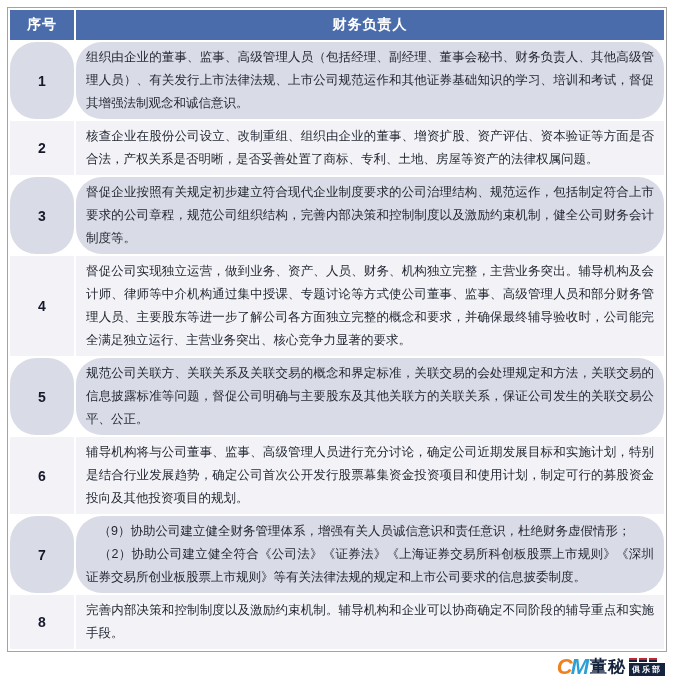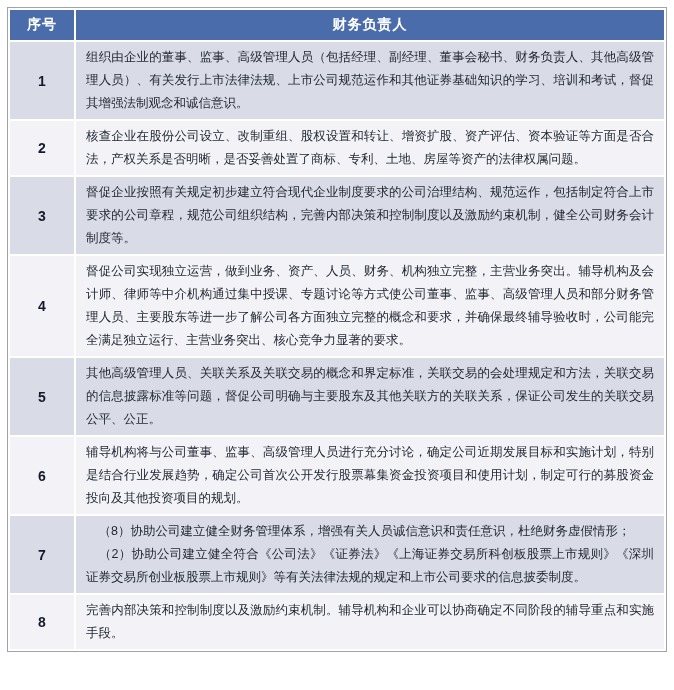--- a/index.html
+++ b/index.html
@@ -42,21 +42,21 @@
   }
   td.c-content {
     font-size: 12.5px;
     color: #1f2430;
     line-height: 23px;
     padding: 4px 10px;
     text-align: justify;
     vertical-align: middle;
     white-space: pre-line;
   }
-  tr.row-odd td { background: #d9dce6; }
+  tr.row-odd td { background: #d9dce6; border-radius: 26px; }
   tr.row-even td { background: #f3f3f7; }
   .footer {
     width: 660px;
     display: flex;
     justify-content: flex-end;
     align-items: center;
     padding: 4px 2px 6px 0;
   }
   .logo {
     display: flex;
@@ -113,44 +113,58 @@
         <th class="h-content">财务负责人</th>
       </tr>
     </thead>
     <tbody>
       <tr class="row-odd">
         <td class="c-num">1</td>
         <td class="c-content">组织由企业的董事、监事、高级管理人员（包括经理、副经理、董事会秘书、财务负责人、其他高级管理人员）、有关发行上市法律法规、上市公司规范运作和其他证券基础知识的学习、培训和考试，督促其增强法制观念和诚信意识。</td>
       </tr>
       <tr class="row-even">
         <td class="c-num">2</td>
-        <td class="c-content">核查企业在股份公司设立、改制重组、股权设置和转让、增资扩股、资产评估、资本验证等方面是否合法，产权关系是否明晰，是否妥善处置了商标、专利、土地、房屋等资产的法律权属问题。</td>
+        <td class="c-content">核查企业在股份公司设立、改制重组、组织由企业的董事、增资扩股、资产评估、资本验证等方面是否合法，产权关系是否明晰，是否妥善处置了商标、专利、土地、房屋等资产的法律权属问题。</td>
       </tr>
       <tr class="row-odd">
         <td class="c-num">3</td>
         <td class="c-content">督促企业按照有关规定初步建立符合现代企业制度要求的公司治理结构、规范运作，包括制定符合上市要求的公司章程，规范公司组织结构，完善内部决策和控制制度以及激励约束机制，健全公司财务会计制度等。</td>
       </tr>
       <tr class="row-even">
         <td class="c-num">4</td>
         <td class="c-content">督促公司实现独立运营，做到业务、资产、人员、财务、机构独立完整，主营业务突出。辅导机构及会计师、律师等中介机构通过集中授课、专题讨论等方式使公司董事、监事、高级管理人员和部分财务管理人员、主要股东等进一步了解公司各方面独立完整的概念和要求，并确保最终辅导验收时，公司能完全满足独立运行、主营业务突出、核心竞争力显著的要求。</td>
       </tr>
       <tr class="row-odd">
         <td class="c-num">5</td>
-        <td class="c-content">其他高级管理人员、关联关系及关联交易的概念和界定标准，关联交易的会处理规定和方法，关联交易的信息披露标准等问题，督促公司明确与主要股东及其他关联方的关联关系，保证公司发生的关联交易公平、公正。</td>
+        <td class="c-content">规范公司关联方、关联关系及关联交易的概念和界定标准，关联交易的会处理规定和方法，关联交易的信息披露标准等问题，督促公司明确与主要股东及其他关联方的关联关系，保证公司发生的关联交易公平、公正。</td>
       </tr>
       <tr class="row-even">
         <td class="c-num">6</td>
         <td class="c-content">辅导机构将与公司董事、监事、高级管理人员进行充分讨论，确定公司近期发展目标和实施计划，特别是结合行业发展趋势，确定公司首次公开发行股票幕集资金投资项目和使用计划，制定可行的募股资金投向及其他投资项目的规划。</td>
       </tr>
       <tr class="row-odd">
         <td class="c-num">7</td>
-        <td class="c-content">　（8）协助公司建立健全财务管理体系，增强有关人员诚信意识和责任意识，杜绝财务虚假情形；
+        <td class="c-content">　（9）协助公司建立健全财务管理体系，增强有关人员诚信意识和责任意识，杜绝财务虚假情形；
 　（2）协助公司建立健全符合《公司法》《证券法》《上海证券交易所科创板股票上市规则》《深圳证券交易所创业板股票上市规则》等有关法律法规的规定和上市公司要求的信息披委制度。</td>
       </tr>
       <tr class="row-even">
         <td class="c-num">8</td>
         <td class="c-content">完善内部决策和控制制度以及激励约束机制。辅导机构和企业可以协商确定不同阶段的辅导重点和实施手段。</td>
       </tr>
     </tbody>
   </table>
 
+  <div class="footer">
+    <div class="logo">
+      <span class="logo-cm"><span class="logo-c">C</span><span class="logo-m">M</span></span>
+      <span class="brand-main">董秘</span>
+      <span class="brand-suffix-wrap">
+        <span class="brand-ticks">
+          <span class="tick"></span>
+          <span class="tick"></span>
+          <span class="tick"></span>
+        </span>
+        <span class="brand-suffix">俱乐部</span>
+      </span>
+    </div>
+  </div>
 
 </div>
 
 </body></html>

